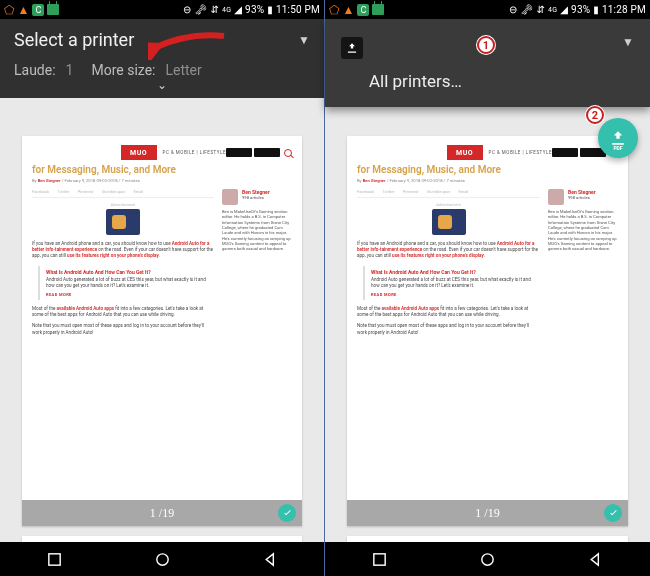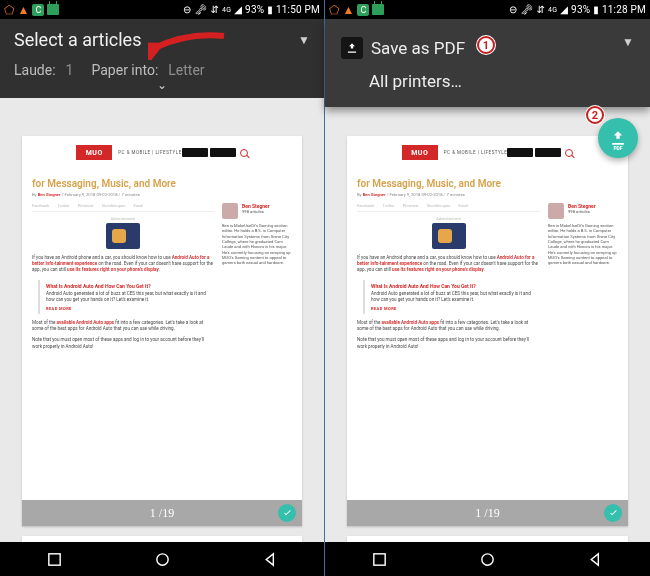--- a/index.html
+++ b/index.html
@@ -23,21 +23,21 @@
   .pb-row2 { display:flex; align-items:center; gap:10px; margin-top:12px; font-size:14px; color:#bdbdbd; }
   .pb-val { color:#8e8e8e; }
   .pb-expand { text-align:center; color:#cfcfcf; margin-top:2px; font-size:12px; line-height:10px; }
   .pdf-icon { width:22px; height:22px; background:#141414; border-radius:3px; display:flex; align-items:center; justify-content:center; margin-right:8px; }
   .pdf-icon svg { width:14px; height:14px; fill:#fff; }
   .menu-pop { position:absolute; left:0; right:0; top:0; background:#3a3a3a; padding:12px 14px 10px 14px; box-shadow:0 4px 8px rgba(0,0,0,.4); z-index:5;}
   .menu-row { display:flex; align-items:center; color:#eee; font-size:17px; padding:6px 2px; }
   .menu-chev { position:absolute; right:16px; top:16px; color:#cfcfcf; font-size:12px; }
   .page-area { position:absolute; top:112px; left:0; right:0; bottom:34px; overflow:hidden; background:#e9e9e9; padding:24px 22px 0 22px; }
   .sheet { background:#fff; width:100%; height:390px; position:relative; box-shadow:0 1px 2px rgba(0,0,0,.2); padding:9px 10px 0 10px; font-size:5px; color:#4a4a4a; }
-  .s-top { display:flex; align-items:center; justify-content:center; margin-bottom:18px; }
+  .s-top { display:flex; align-items:center; justify-content:flex-end; margin-bottom:4px; }
   .brand { width:36px; height:15px; background:#d42828; color:#fff; font-size:7px; font-weight:700; display:flex; align-items:center; justify-content:center; letter-spacing:.5px;}
   .navtext { font-size:4.5px; color:#555; letter-spacing:.5px; }
   .badges { display:flex; gap:2px; }
   .badge { width:26px; height:9px; background:#111; border-radius:1px; }
   .search-ic { width:8px; height:8px; border:1px solid #d42828; border-radius:50%; position:relative; }
   .search-ic::after{content:"";position:absolute;width:4px;height:1px;background:#d42828;bottom:-1px;right:-3px;transform:rotate(45deg);}
   .s-title { color:#d6a24a; font-size:10px; font-weight:600; margin:4px 0 2px; line-height:1.2; }
   .byline { font-size:4.2px; color:#888; }
   .byline .au { color:#d42828; font-weight:600; }
   .cols { display:flex; gap:8px; margin-top:6px; }
@@ -90,27 +90,27 @@
         <span class="sm" style="font-size:7px">4G</span>
         <span class="sm">◢</span>
         <span class="sm">93%</span>
         <span class="sm">▮</span>
         <span class="sm">11:50 PM</span>
       </div>
     </div>
 
     <div class="printbar">
       <div class="pb-row1">
-        <span class="pb-title">Select a articles</span>
+        <span class="pb-title">Select a printer</span>
         <span class="chev">▼</span>
       </div>
       <div class="pb-row2">
         <span>Laude:</span>
         <span class="pb-val">1</span>
-        <span style="margin-left:8px">Paper into:</span>
+        <span style="margin-left:8px">More size:</span>
         <span class="pb-val">Letter</span>
       </div>
       <div class="pb-expand">⌄</div>
     </div>
 
     <svg class="arrow" viewBox="0 0 80 30">
       <defs>
           <marker id="ah1" markerWidth="8" markerHeight="8" refX="2" refY="4" orient="auto">
             <path d="M8,0 L0,4 L8,8 Z" fill="#d42020"></path>
           </marker>
@@ -215,21 +215,20 @@
 
     <div style="position:relative;height:93px;">
       <div class="menu-pop">
         <span class="menu-chev">▼</span>
         <div class="menu-row">
           <span class="pdf-icon">
               <svg viewBox="0 0 24 24">
                 <path d="M5 20h14v-2H5v2zm7-16l-5 5h3v4h4v-4h3l-5-5z"></path>
               </svg>
             </span>
-          <span>Save as PDF</span>
         </div>
         <div class="menu-row" style="padding-left:30px;">
           <span>All printers…</span>
         </div>
       </div>
     </div>
 
     <div class="callout" style="top:36px; left:152px;">1</div>
     <div class="callout" style="top:106px; right:46px;">2</div>
 

